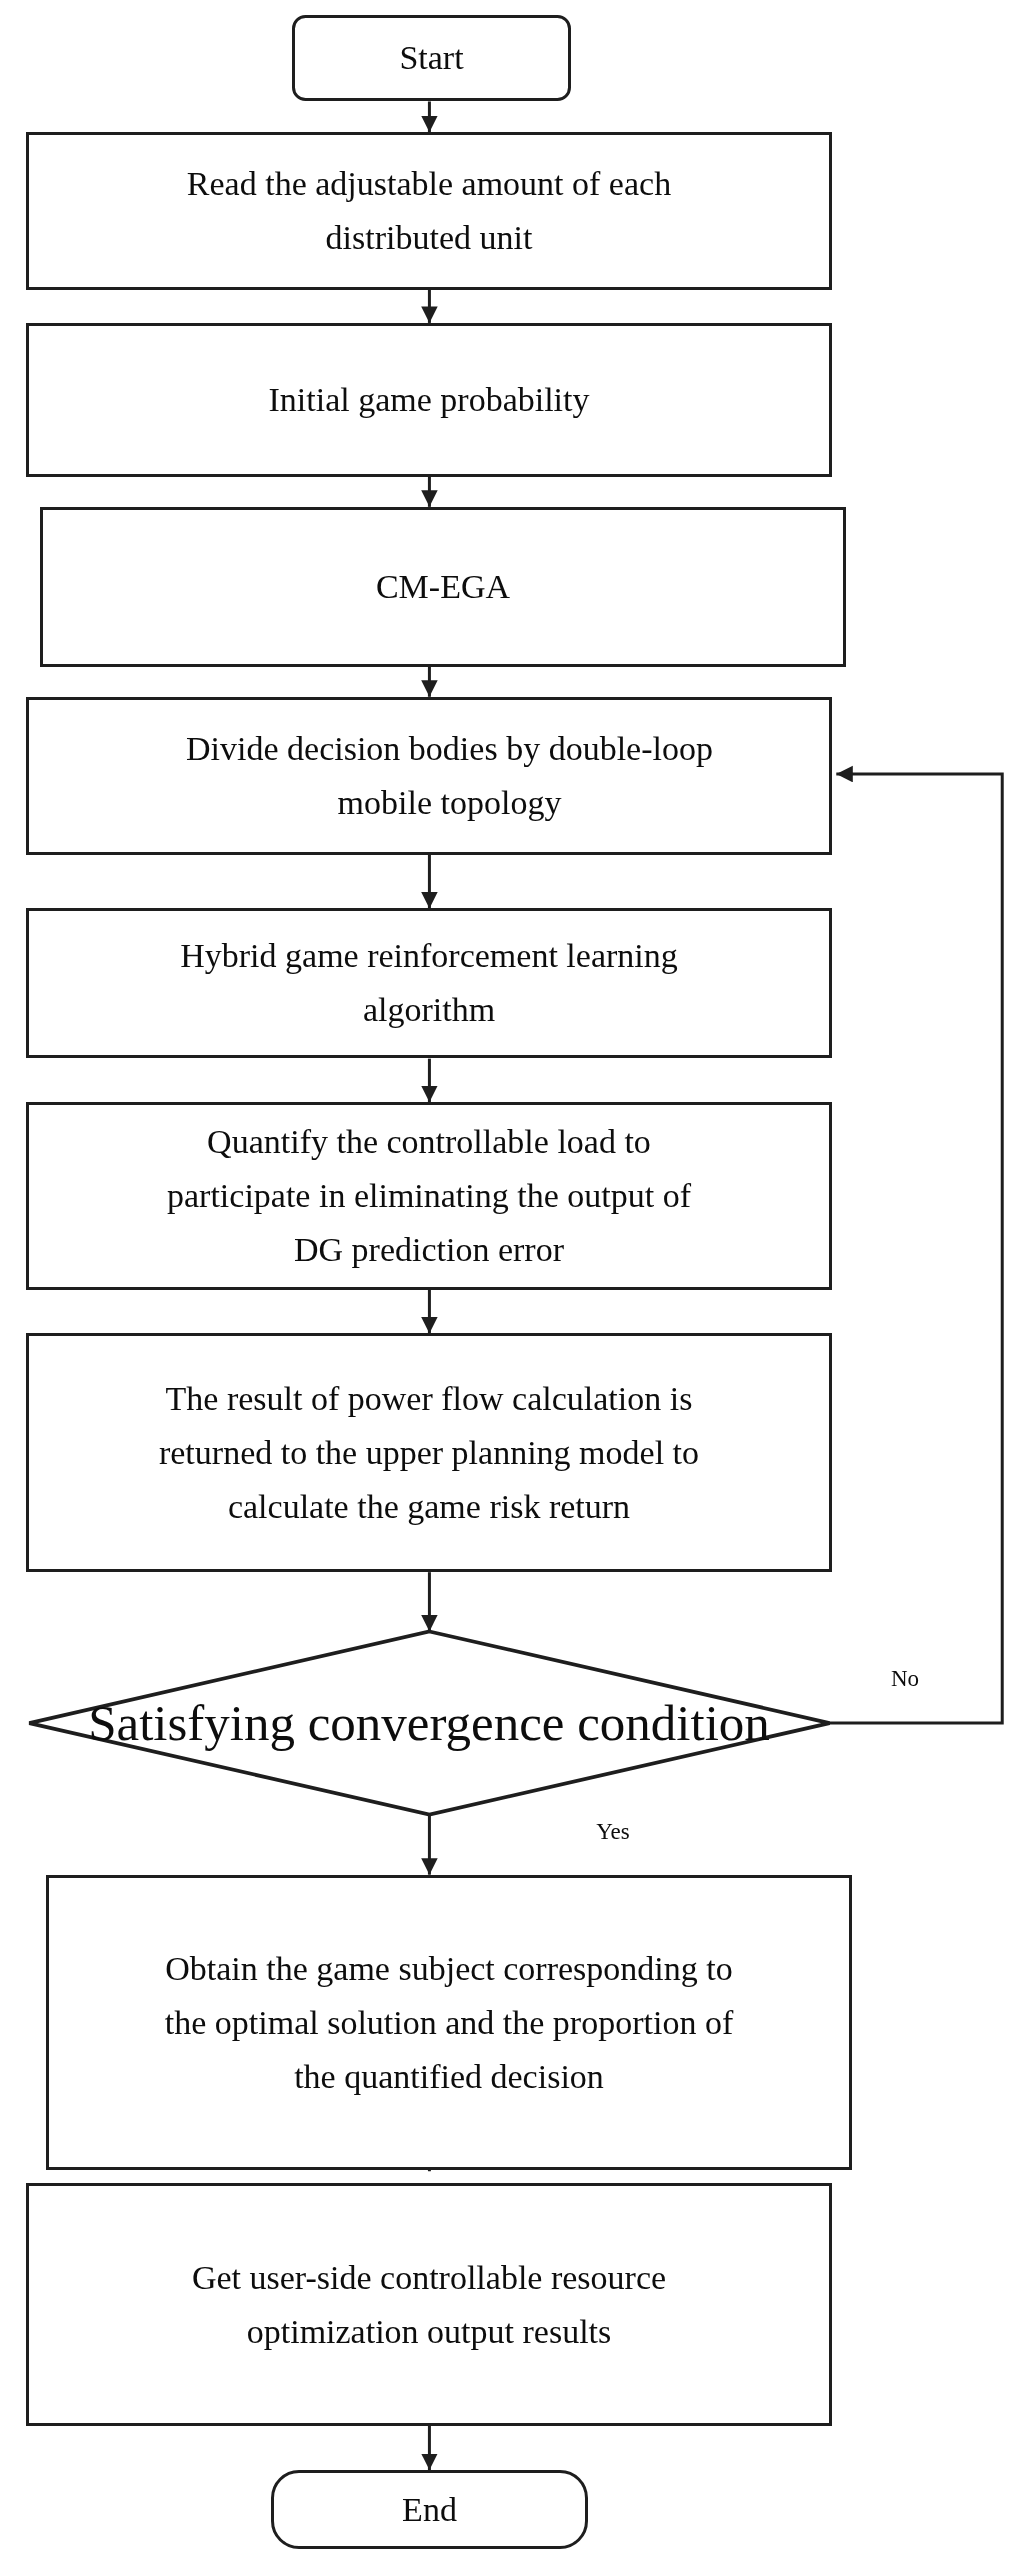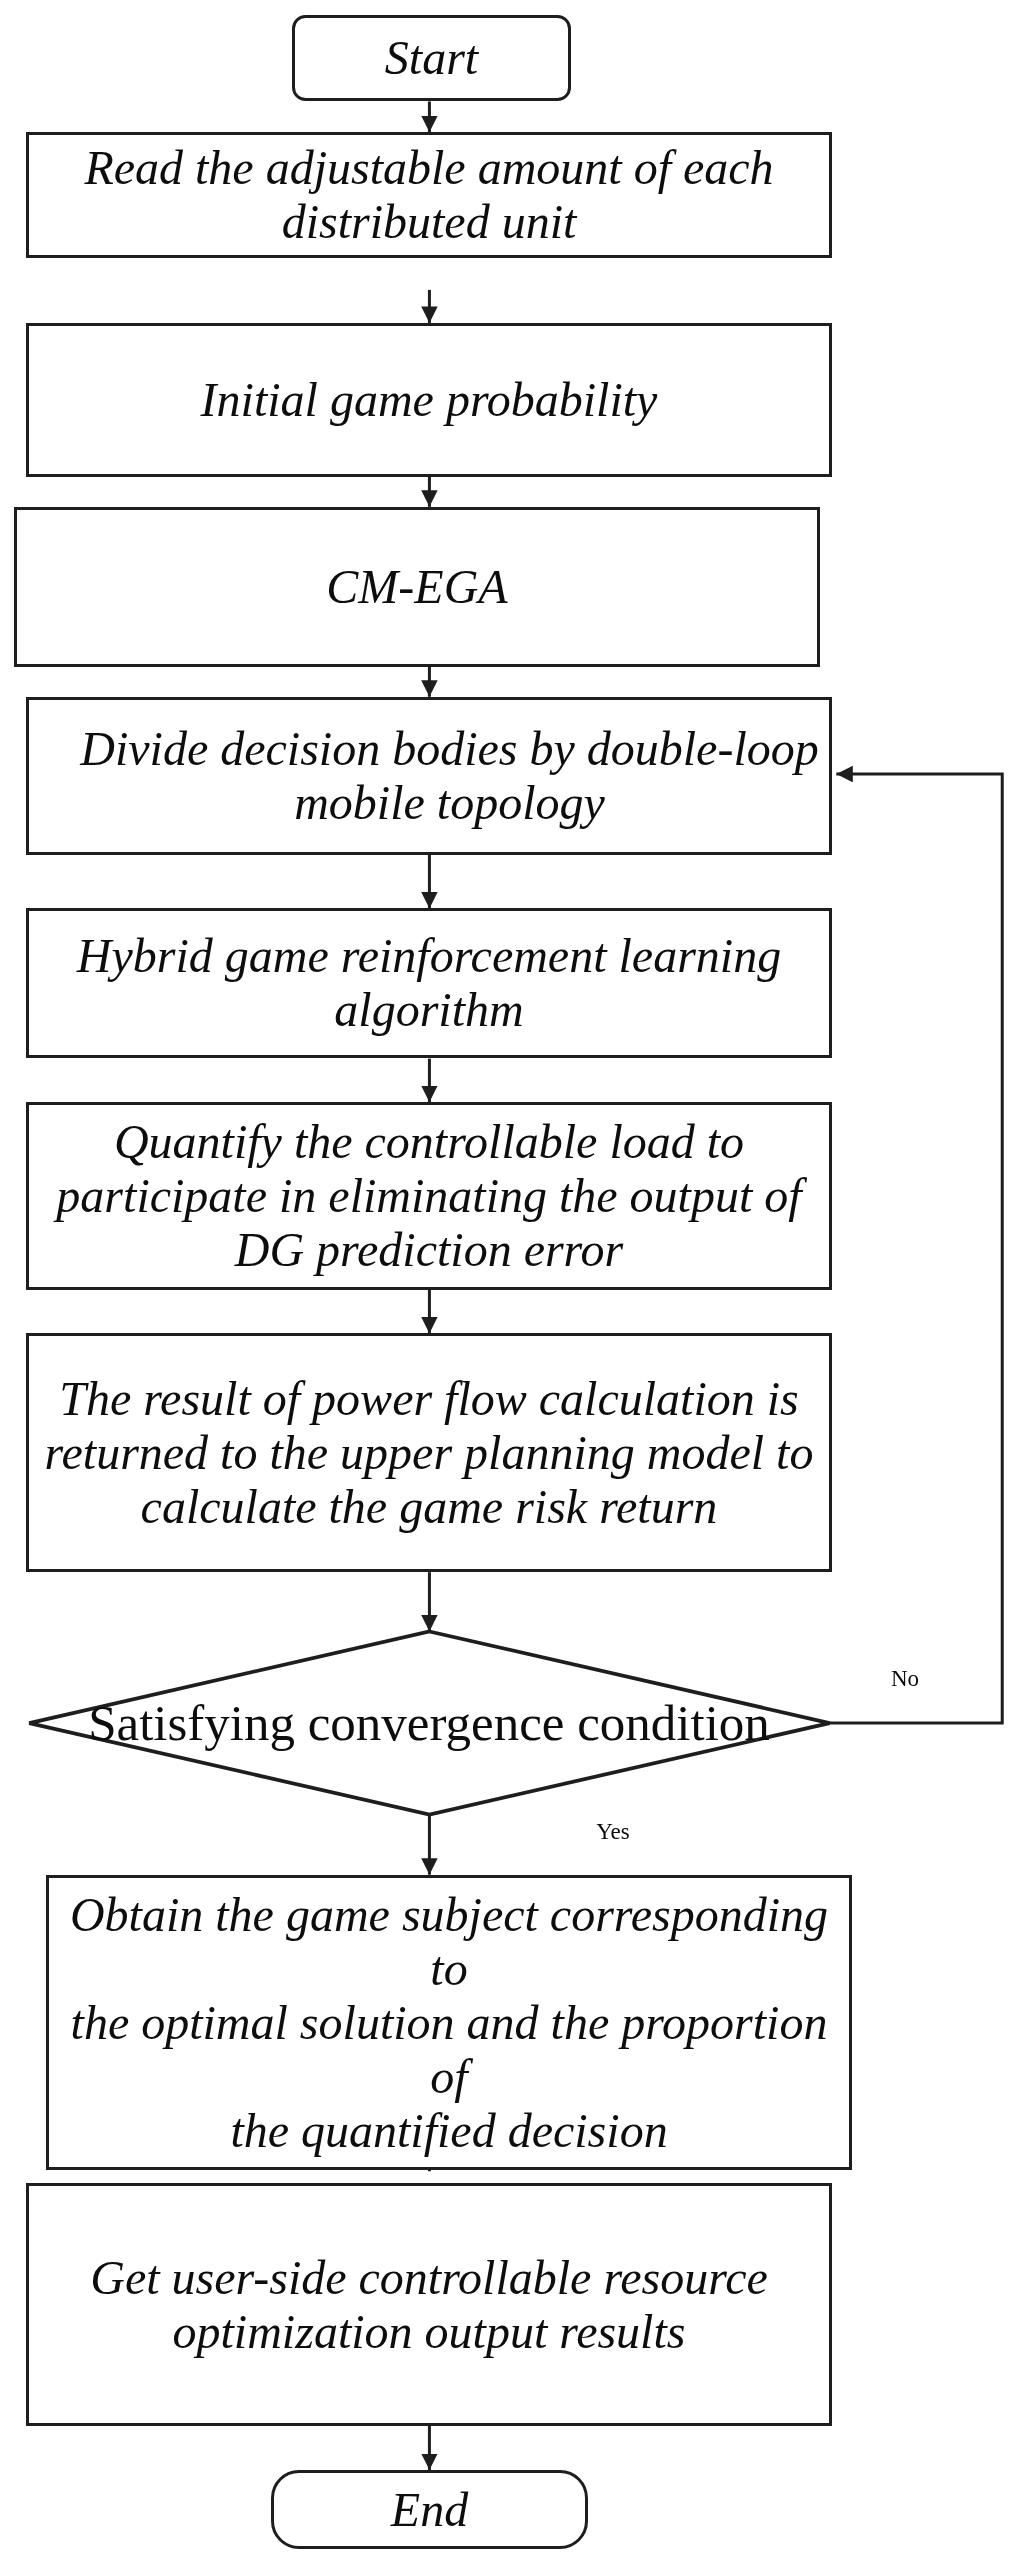--- a/index.html
+++ b/index.html
@@ -23,23 +23,22 @@
     position: absolute;
     z-index: 2;
     box-sizing: border-box;
     display: flex;
     align-items: center;
     justify-content: center;
     text-align: center;
     white-space: pre-line;
     background: #ffffff;
     border: 3.8px solid #1e1e1e;
-    font-size: 48px;
+    font-size: 34px;
     line-height: 54px;
-    font-style: italic;
   }
   .terminal { border-radius: 13.5px; }
   .decision-label {
     position: absolute;
     z-index: 2;
     display: flex;
     align-items: center;
     justify-content: center;
     text-align: center;
     background: transparent;
@@ -50,23 +49,23 @@
   .edge-label {
     position: absolute;
     z-index: 2;
     font-size: 23px;
     line-height: 42px;
     text-align: center;
   }
 
   
   #n-start     { left: 292px; top: 15px;   width: 279px;  height: 86px; }
-  #n-read      { left: 26px;  top: 132px;  width: 806px; height: 126px; }
+  #n-read      { left: 26px;  top: 132px;  width: 806px; height: 158px; }
   #n-init      { left: 26px;  top: 323px;  width: 806px; height: 154px; }
-  #n-cmega     { left: 14px;  top: 507px;  width: 806px; height: 160px; text-align: right; }
+  #n-cmega     { left: 40px;  top: 507px;  width: 806px; height: 160px; text-align: right; }
   #n-divide    { left: 26px;  top: 697px;  width: 806px; height: 158px; padding-left: 41px; }
   #n-hybrid    { left: 26px;  top: 908px; width: 806px; height: 150px; }
   #n-quantify  { left: 26px;  top: 1102px; width: 806px; height: 188px; }
   #n-powerflow { left: 26px;  top: 1333px; width: 806px; height: 239px; }
   #n-decision  { left: 26px;  top: 1631px; width: 806px; height: 183px; }
   #n-obtain    { left: 18px;  top: 1875px; width: 806px; height: 295px; margin-left: 28px; }
   #n-output    { left: 26px;  top: 2171px; width: 806px; height: 243px; margin-top: 12px; }
   #n-end       { left: 271px; top: 2470px; width: 317px;  height: 79px; border-radius: 28px; }
   #lbl-no      { left: 830px; top: 1658px; width: 150px; }
   #lbl-yes     { left: 538px;  top: 1811px; width: 150px; }

